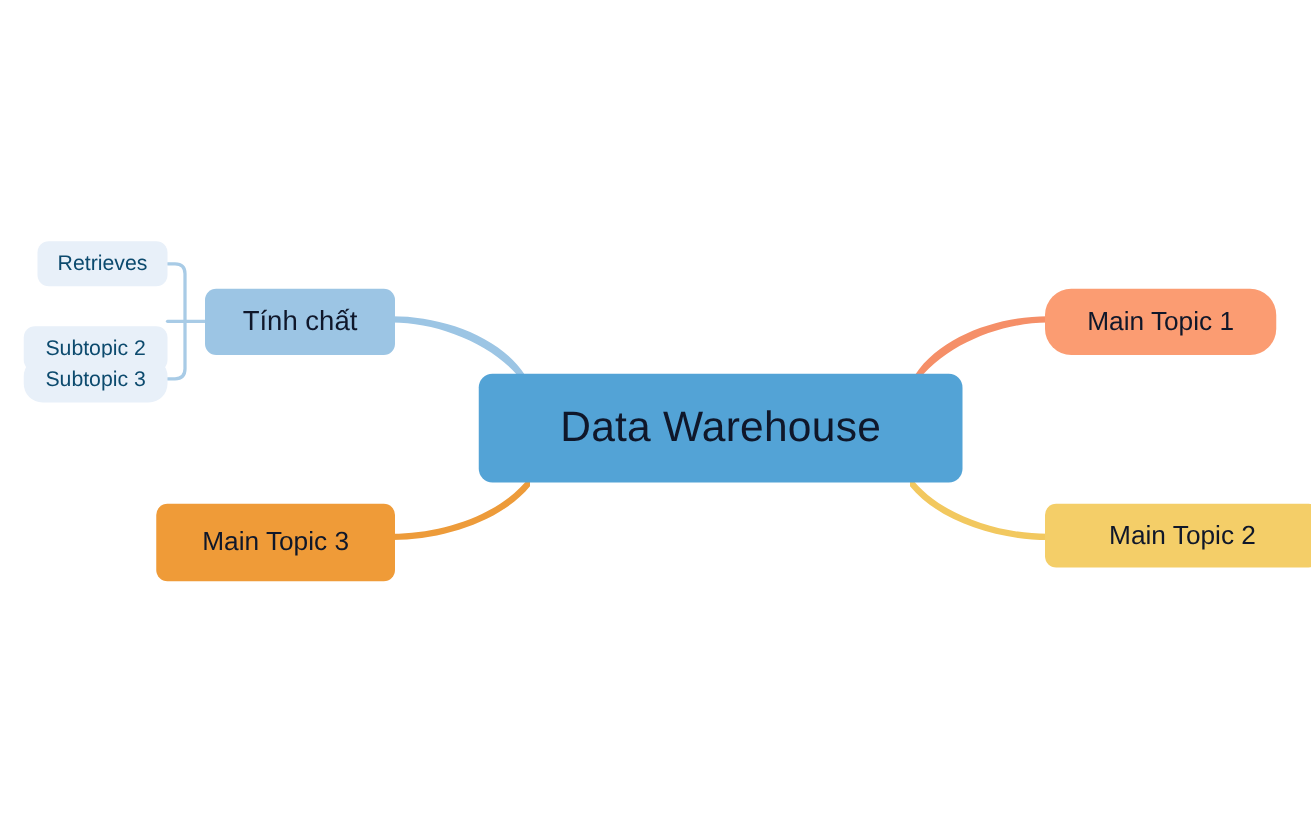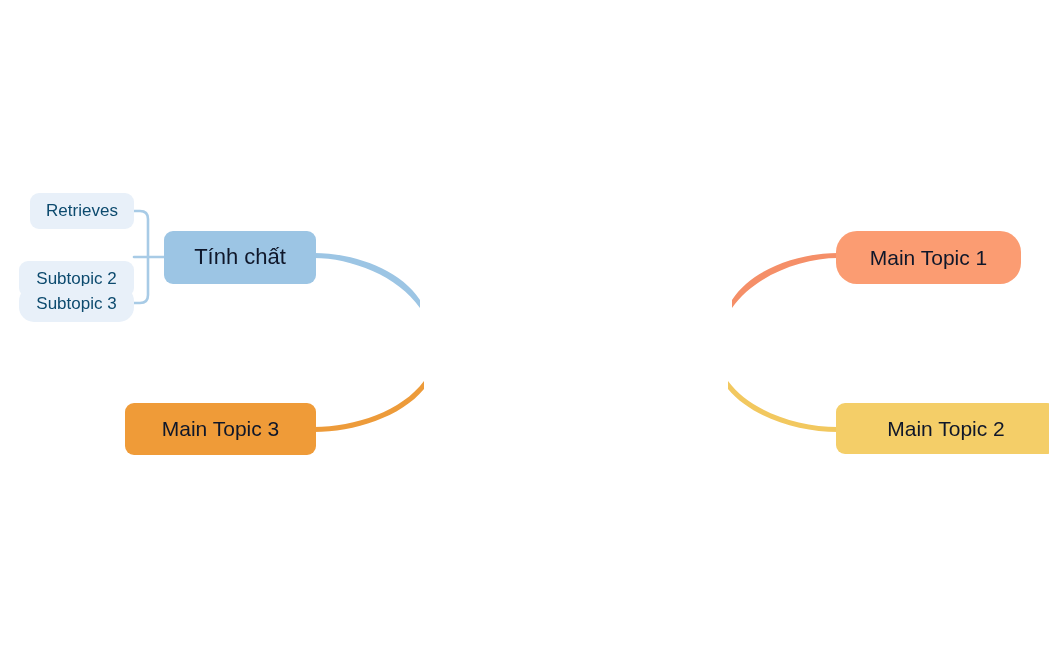--- a/index.html
+++ b/index.html
@@ -79,21 +79,21 @@
     width: 220px;
     height: 51px;
     background: #f4ce68;
     border-radius: 9px;
     font-size: 21px;
   }
   #node-branch-left-bottom {
     left: 125px;
     top: 403px;
     width: 191px;
-    height: 52px;
+    height: 62px;
     background: #ef9b38;
     border-radius: 9px;
     font-size: 21px;
     text-align: center;
   }
 
   
   .subnode {
     background: #e8f0f9;
     border-radius: 9px;
@@ -144,20 +144,21 @@
                L 140 211
                Q 148 211, 148 219
                L 148 295
                Q 148 303, 140 303
                L 134 303"></path>
 
       <path d="M 148 257 L 134 257"></path>
     </g>
   </svg>
 
+  <div class="node" id="node-root">Data Warehouse</div>
 
   <div class="node" id="node-branch-left-top">Tính chất</div>
 
   <div class="node" id="node-branch-right-top">Main Topic 1</div>
 
   <div class="node" id="node-branch-right-bottom">Main Topic 2</div>
 
   <div class="node" id="node-branch-left-bottom">Main Topic 3</div>
 
   <div class="node subnode" id="node-sub-0">Retrieves</div>

